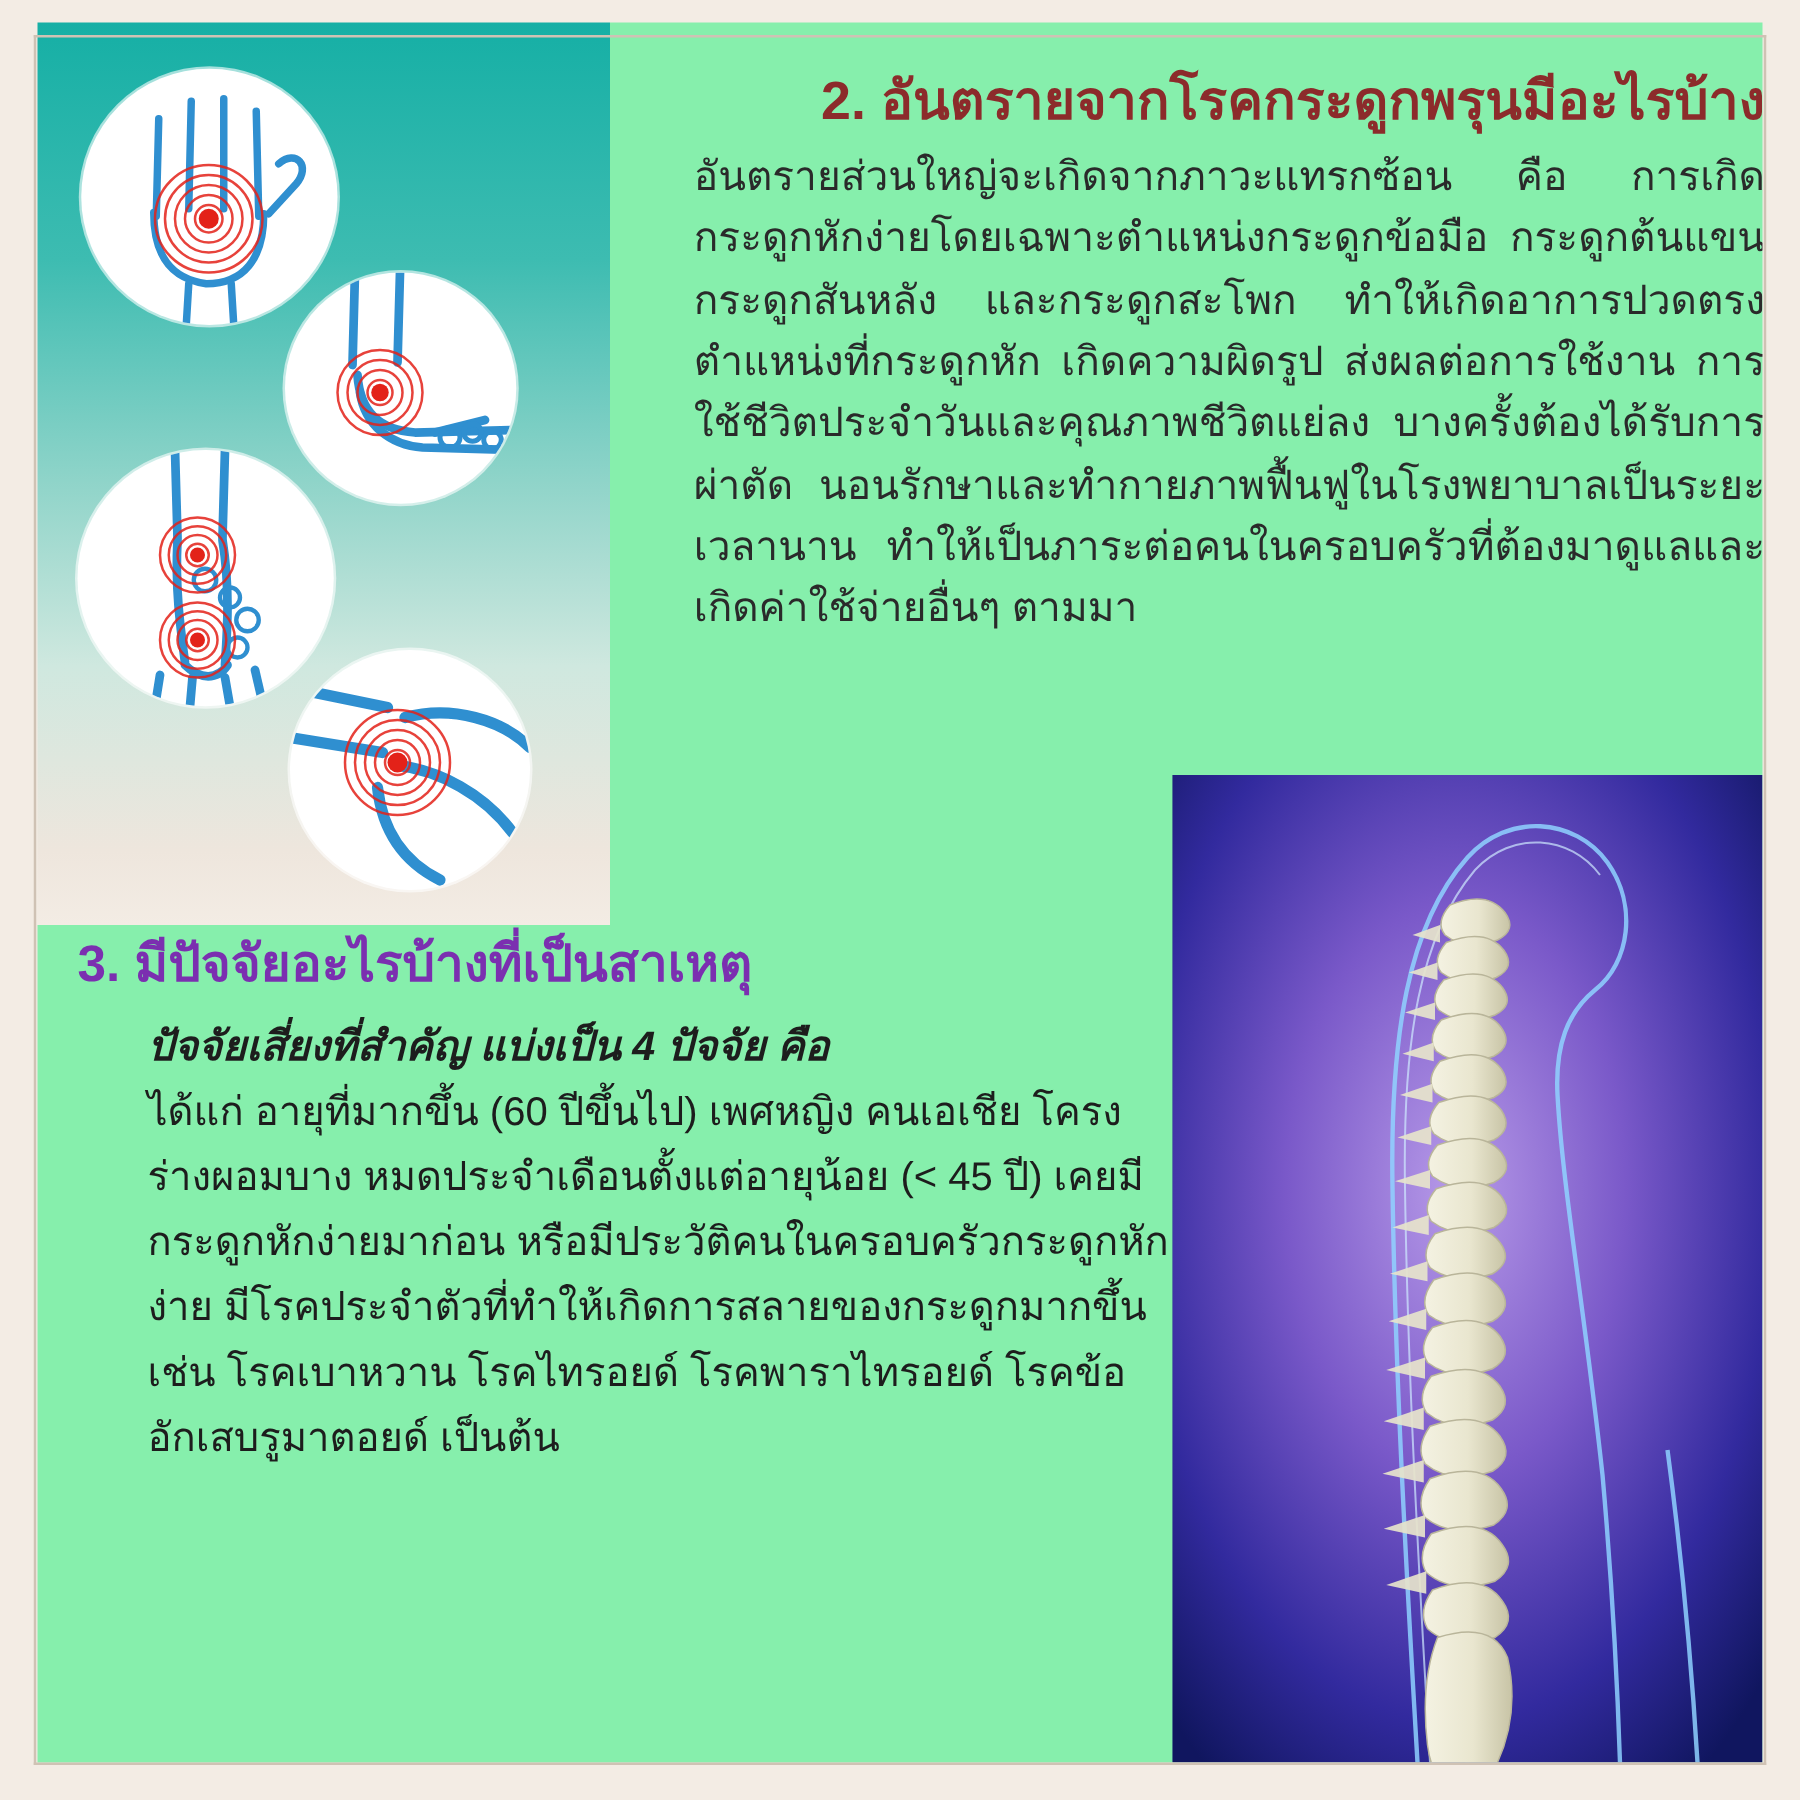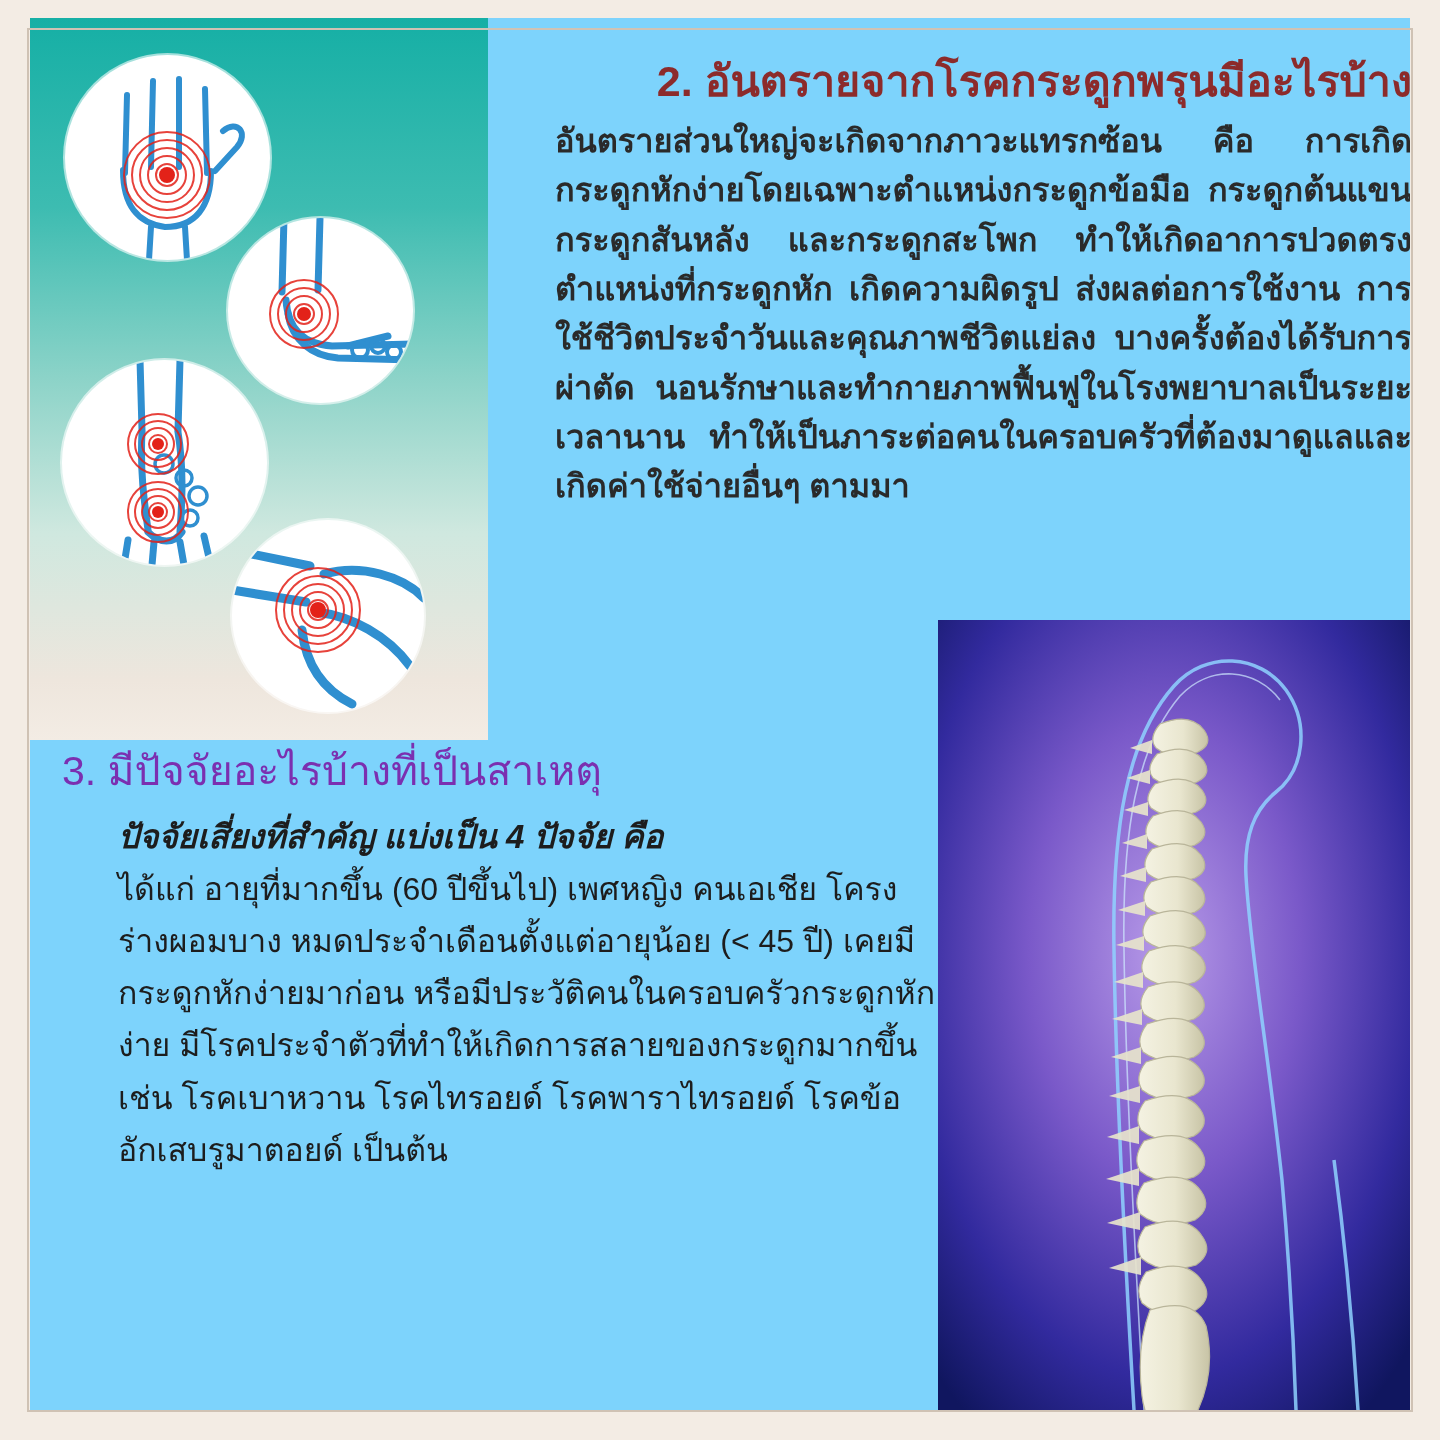--- a/index.html
+++ b/index.html
@@ -5,21 +5,21 @@
   * { box-sizing: border-box; margin: 0; padding: 0; }
   html, body {
     width: 1440px; height: 1440px;
     font-family: "Liberation Sans", sans-serif;
     background: #ffffff;
     overflow: hidden;
   }
   #page {
     position: relative;
     width: 1440px; height: 1440px;
-    background: #7dd3fc;
+    background: #86efac;
     overflow: hidden;
   }
 
   
   .frame-border {
     position: absolute;
     left: 0; top: 0; right: 0; bottom: 0;
     border: 22px solid #f3ece4;
     border-left-width: 30px;
     border-right-width: 30px;
@@ -72,35 +72,34 @@
     letter-spacing: 0px;
     margin-bottom: 10px;
   }
   .sec2 p {
     font-size: 32.5px;
     line-height: 1.52;
     color: #2a2a2a;
     text-align: justify;
     text-justify: inter-word;
     padding-left: 55px;
-    font-weight: bold;
   }
 
   
   .sec3 {
     position: absolute;
     left: 62px; top: 744px;
     width: 880px;
     z-index: 6;
   }
   .sec3 h2 {
     font-size: 41px;
     line-height: 1.32;
     color: #7b2fb0;
-    font-weight: normal;
+    font-weight: bold;
     margin-bottom: 16px;
   }
   .sec3 h2 .ind { display: block; padding-left: 52px; }
   .sec3 .lead {
     font-size: 33px;
     line-height: 1.42;
     color: #1d1d1d;
     font-style: italic;
     font-weight: bold;
     margin-bottom: 2px;

